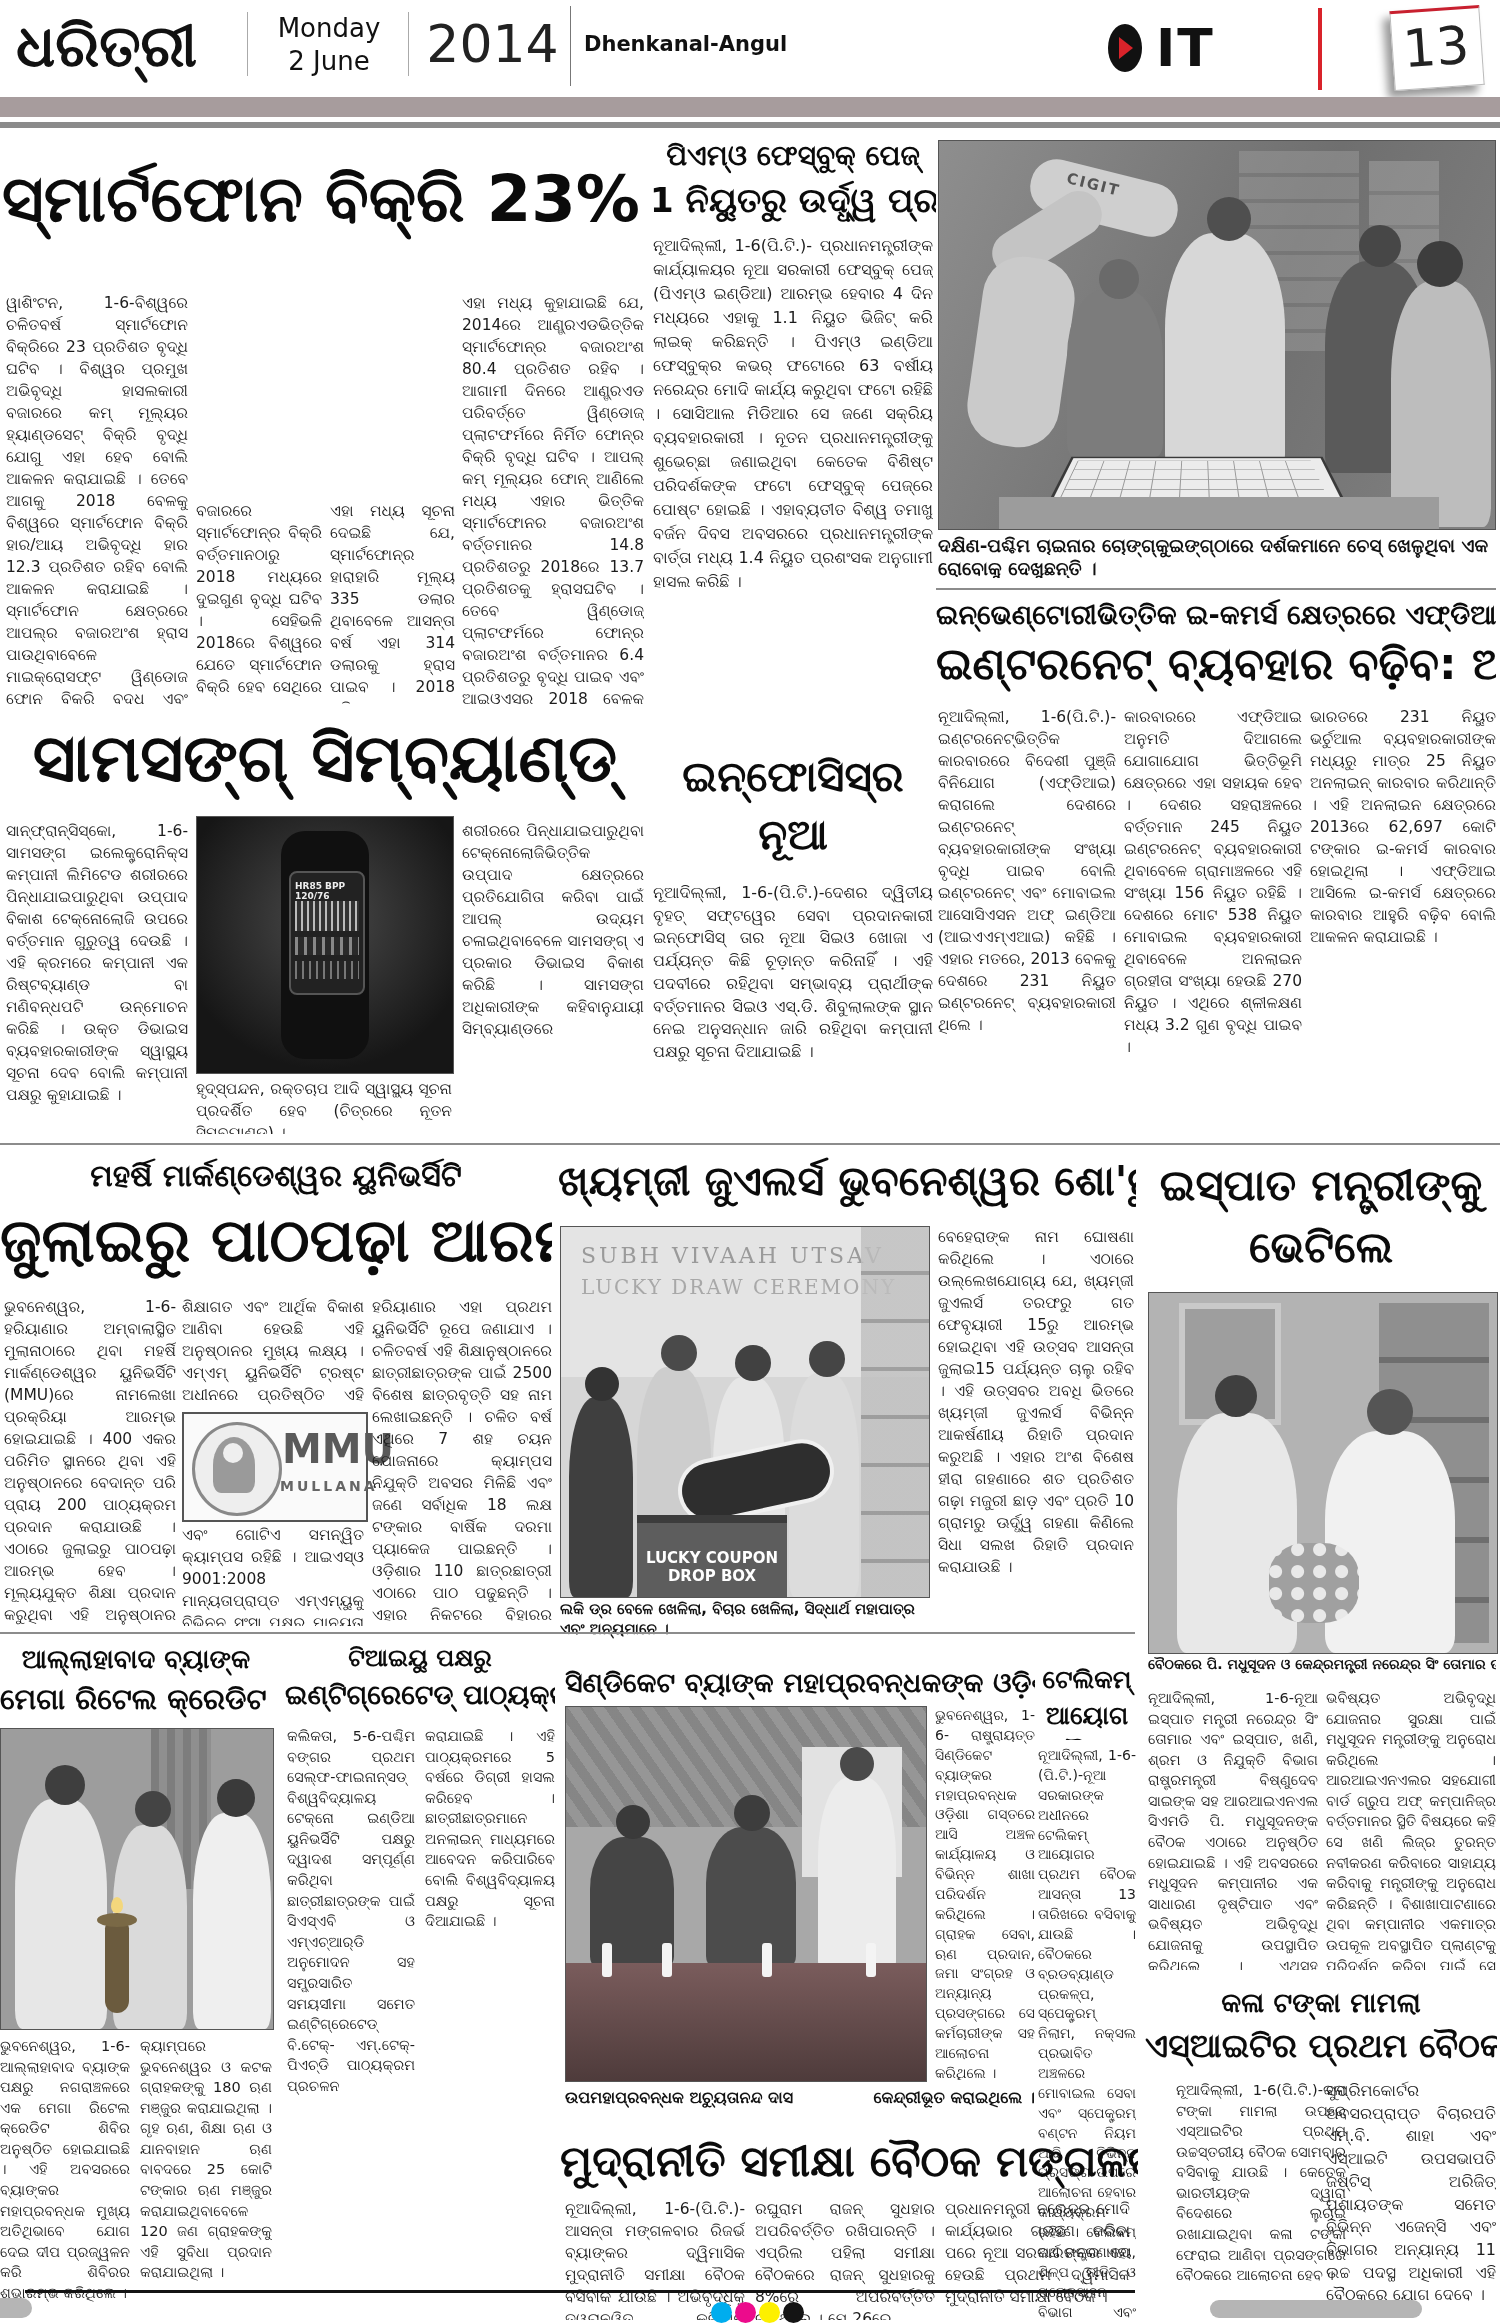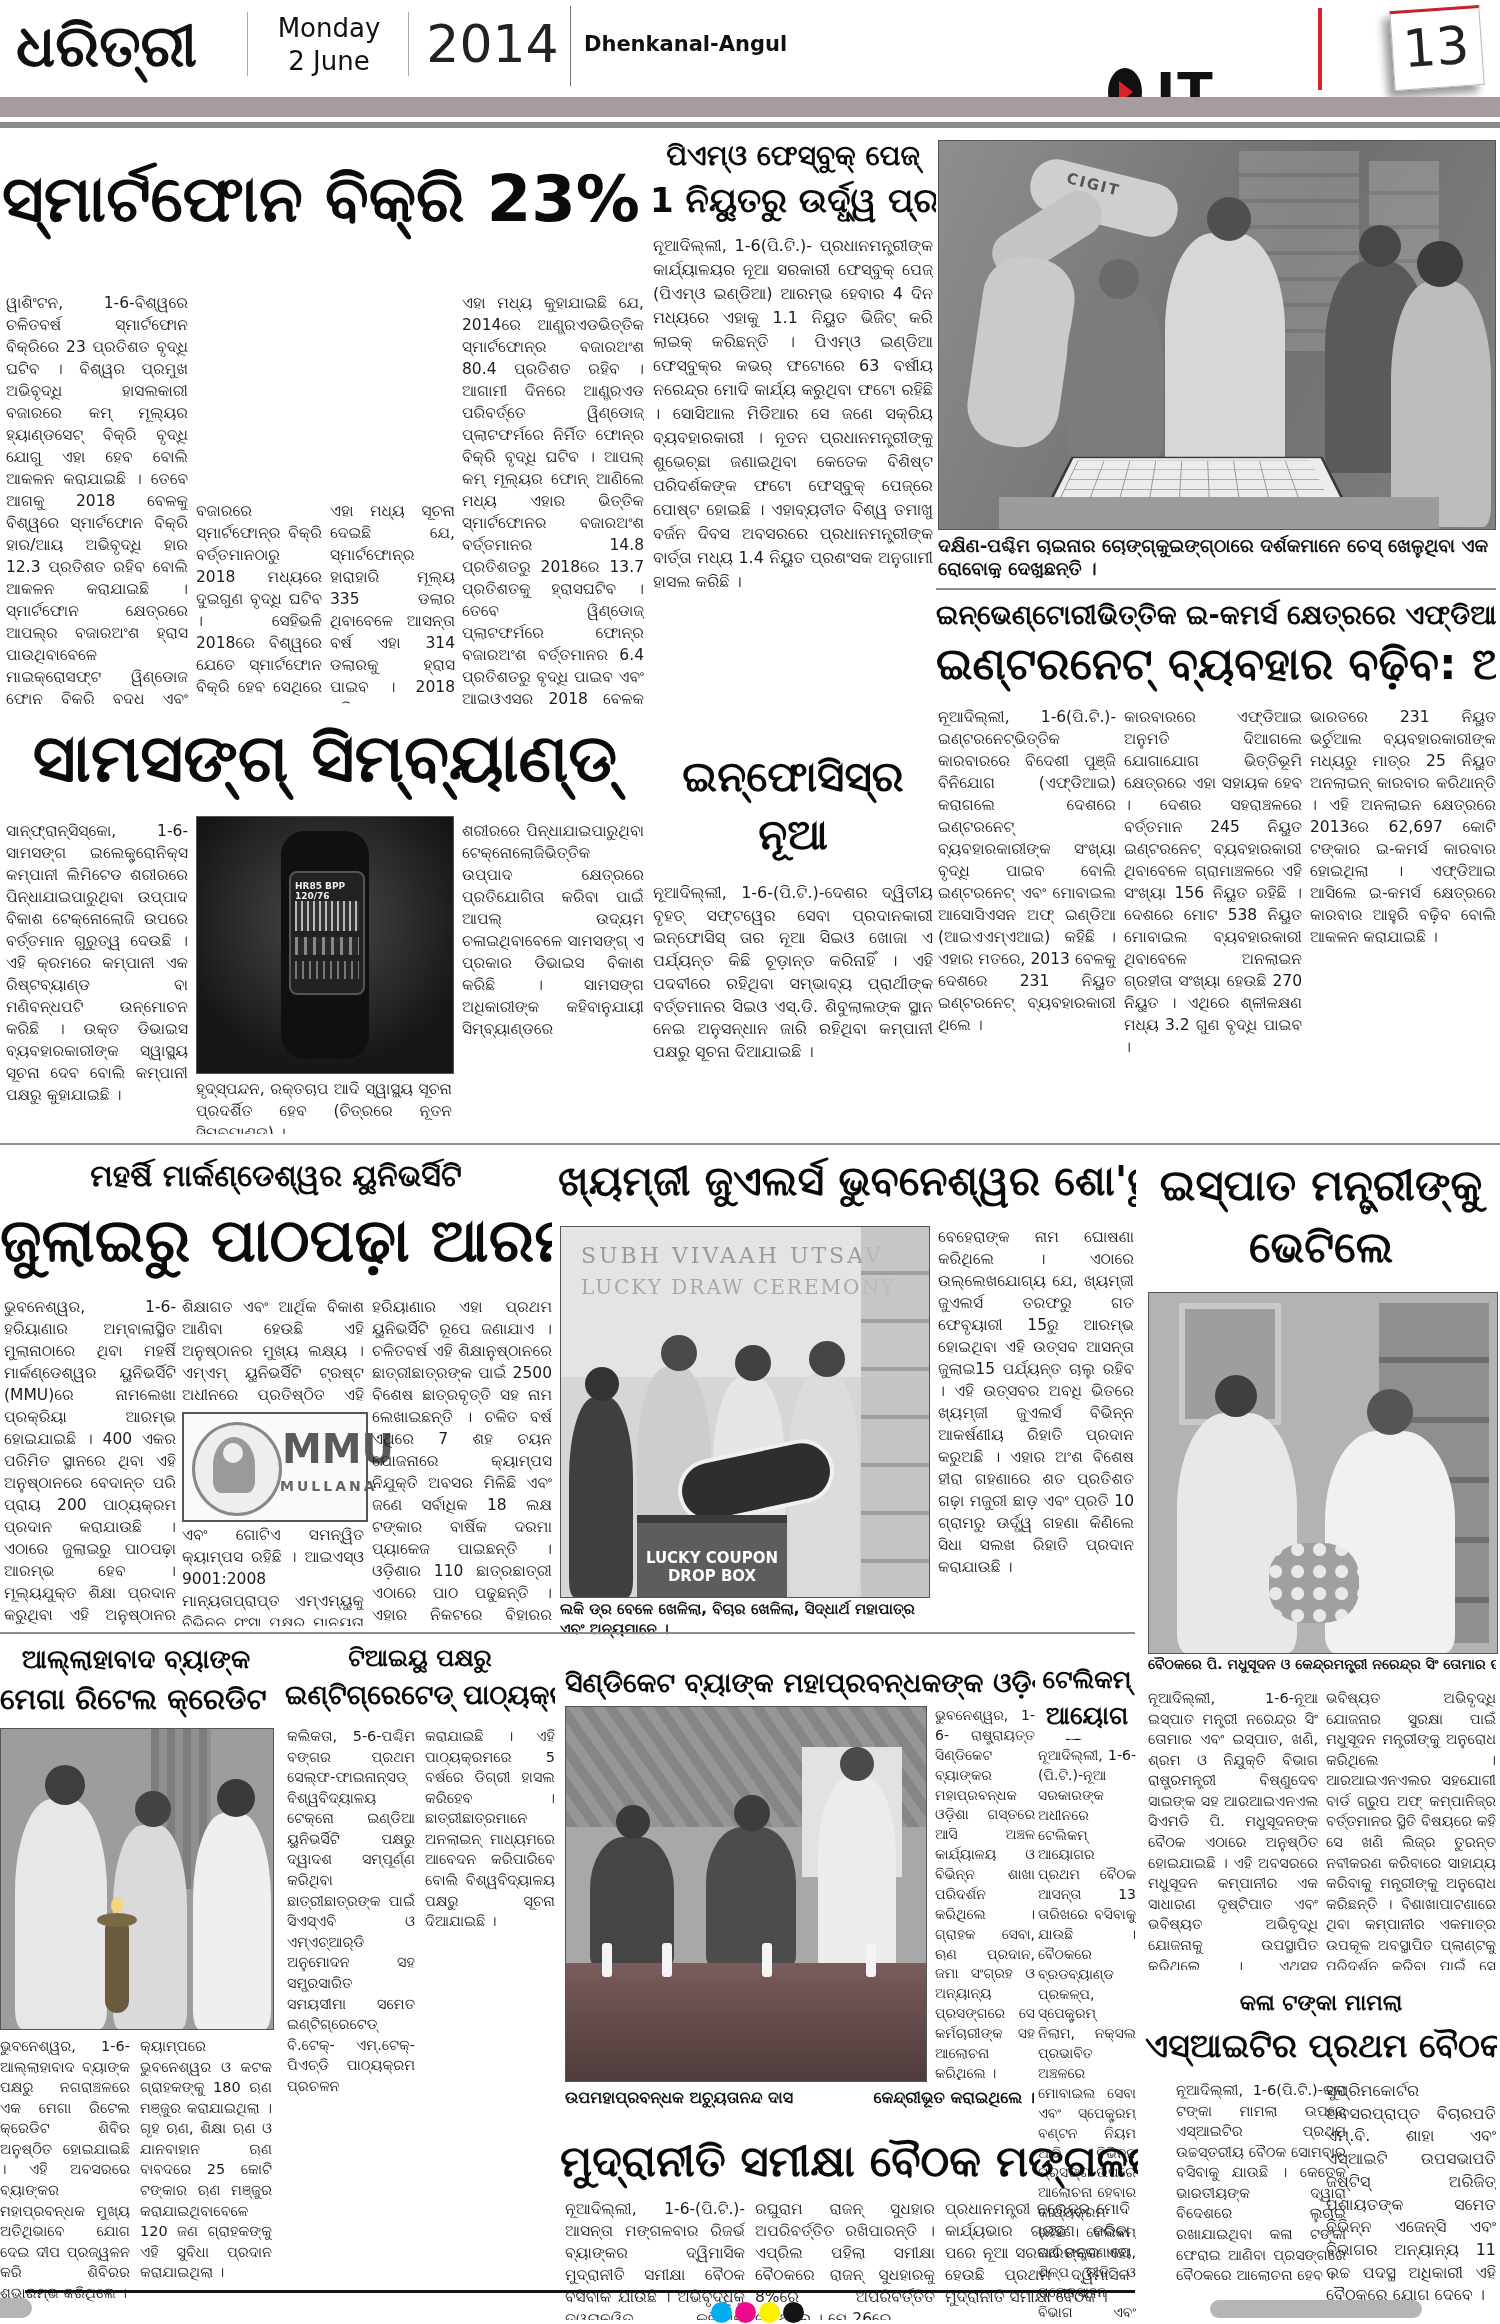--- a/index.html
+++ b/index.html
@@ -28,21 +28,21 @@
     <div class="vline" style="left:247px;top:12px;height:64px;"></div>
     <div class="abs" style="left:255px;top:12px;width:148px;height:70px;text-align:center;font-size:26px;line-height:33px;">
       <div>Monday</div>
       <div>2 June</div>
     </div>
     <div class="vline" style="left:408px;top:12px;height:64px;"></div>
     <div class="abs" style="left:420px;top:14px;width:145px;height:62px;font-size:52px;font-weight:400;line-height:60px;text-align:center;color:#222;">2014</div>
     <div class="vline" style="left:570px;top:6px;height:80px;background:#777;"></div>
     <div class="abs" style="left:584px;top:32px;width:220px;height:30px;font-size:21px;font-weight:bold;">Dhenkanal-Angul</div>
 
-    <div class="abs" style="left:1108px;top:18px;width:200px;height:60px;margin-top:44px;">
+    <div class="abs" style="left:1108px;top:18px;width:200px;height:60px;">
       <div class="abs" style="left:0;top:6px;width:34px;height:48px;background:#111;border-radius:50%;">
         <div class="abs" style="left:11px;top:13px;width:0;height:0;border-left:14px solid #d9232a;border-top:11px solid transparent;border-bottom:11px solid transparent;"></div>
       </div>
       <div class="abs" style="left:48px;top:0;width:120px;height:60px;font-size:52px;font-weight:bold;letter-spacing:2px;color:#111;">IT</div>
     </div>
     <div class="abs" style="left:1318px;top:8px;width:4px;height:82px;background:#d9232a;"></div>
 
     <div class="abs" style="left:1388px;top:2px;width:100px;height:86px;">
       <div class="abs" style="left:4px;top:6px;width:88px;height:76px;background:#fff;border:1px solid #bbb;transform:rotate(-4deg);box-shadow:-7px 7px 9px rgba(0,0,0,.4);border-top:3px solid #c8202f;"></div>
       <div class="abs" style="left:4px;top:10px;width:88px;height:72px;font-size:52px;text-align:center;line-height:70px;transform:rotate(-4deg);color:#222;">13</div>
@@ -226,21 +226,21 @@
   </div>
   <div class="abs bcol" style="left:935px;top:1706px;width:100px;height:374px;font-size:14px;">ଭୁବନେଶ୍ୱର, 1-6- ରାଷ୍ଟ୍ରାୟତ୍ତ ସିଣ୍ଡିକେଟ ବ୍ୟାଙ୍କର ମହାପ୍ରବନ୍ଧକ ଓଡ଼ିଶା ଗସ୍ତରେ ଆସି ଅଞ୍ଚଳ କାର୍ଯ୍ୟାଳୟ ଓ ବିଭିନ୍ନ ଶାଖା ପରିଦର୍ଶନ କରିଥିଲେ । ଗ୍ରାହକ ସେବା, ଋଣ ପ୍ରଦାନ, ଜମା ସଂଗ୍ରହ ଓ ଅନ୍ୟାନ୍ୟ ପ୍ରସଙ୍ଗରେ ସେ କର୍ମଚାରୀଙ୍କ ସହ ଆଲୋଚନା କରିଥିଲେ ।</div>
   <div class="abs" style="left:565px;top:2088px;width:470px;height:26px;font-size:16px;font-weight:bold;display:flex;justify-content:space-between;overflow:hidden;">
     <span>ଉପମହାପ୍ରବନ୍ଧକ ଅଚ୍ୟୁତାନନ୍ଦ ଦାସ</span>
     <span>କେନ୍ଦ୍ରୀଭୂତ କରାଇଥିଲେ ।</span>
   </div>
 
   <div class="abs hc" style="left:1036px;top:1662px;width:102px;height:78px;font-size:25px;line-height:36px;">ଟେଲିକମ୍ ଆୟୋଗ ବୈଠକ 13ରେ</div>
   <div class="abs bcol" style="left:1038px;top:1746px;width:98px;height:578px;font-size:14px;">ନୂଆଦିଲ୍ଲୀ, 1-6-(ପି.ଟି.)-ନୂଆ ସରକାରଙ୍କ ଅଧୀନରେ ଟେଲିକମ୍ ଆୟୋଗର ପ୍ରଥମ ବୈଠକ ଆସନ୍ତା 13 ତାରିଖରେ ବସିବାକୁ ଯାଉଛି । ବୈଠକରେ ବ୍ରଡବ୍ୟାଣ୍ଡ ପ୍ରକଳ୍ପ, ସ୍ପେକ୍ଟ୍ରମ୍ ନିଲାମ, ନକ୍ସଲ ପ୍ରଭାବିତ ଅଞ୍ଚଳରେ ମୋବାଇଲ ସେବା ଏବଂ ସ୍ପେକ୍ଟ୍ରମ୍ ବଣ୍ଟନ ନିୟମ ଆଦି ବିଭିନ୍ନ ପ୍ରସଙ୍ଗ ଉପରେ ଆଲୋଚନା ହେବାର କାର୍ଯ୍ୟକ୍ରମ ରହିଛି । ଟେଲିକମ୍ ଅର୍ଥ ମନ୍ତ୍ରଣାଳୟ, ଶିଳ୍ପ ନୀତି ଓ ପ୍ରୋତ୍ସାହନ ବିଭାଗ ଏବଂ ଟେଲିକମ୍ ନିଧି ଅଛନ୍ତି । ଆଲୋଚ୍ୟ ପ୍ରସଙ୍ଗ ହେଉଛି ଅପ୍ଟିକାଲ ଫାଇବର ନେଟ୍‌ୱର୍କ ପ୍ରକଳ୍ପର ଷ୍ଟାଟସ୍ ।</div>
 
-  <div class="abs kick" style="left:1145px;top:1986px;width:352px;height:34px;font-size:22px;line-height:34px;">କଳା ଟଙ୍କା ମାମଲା</div>
+  <div class="abs kick" style="left:1145px;top:1986px;width:352px;height:34px;font-size:27px;line-height:34px;">କଳା ଟଙ୍କା ମାମଲା</div>
   <div class="abs hc" style="left:1145px;top:2022px;width:352px;height:50px;font-size:33px;line-height:48px;white-space:nowrap;">ଏସ୍‌ଆଇଟିର ପ୍ରଥମ ବୈଠକ ଜୁନ୍2ରେ</div>
   <div class="abs bcol" style="left:1176px;top:2080px;width:170px;height:244px;font-size:14.5px;">ନୂଆଦିଲ୍ଲୀ, 1-6(ପି.ଟି.)-କଳା ଟଙ୍କା ମାମଲା ଉପରେ ଏସ୍‌ଆଇଟିର ପ୍ରଥମ ଉଚ୍ଚସ୍ତରୀୟ ବୈଠକ ସୋମବାର ବସିବାକୁ ଯାଉଛି । କେତେକ ଭାରତୀୟଙ୍କ ଦ୍ୱାରା ବିଦେଶରେ ଲୁଚାଇ ରଖାଯାଇଥିବା କଳା ଟଙ୍କା ଫେରାଇ ଆଣିବା ପ୍ରସଙ୍ଗରେ ବୈଠକରେ ଆଲୋଚନା ହେବ ।</div>
   <div class="abs bcol" style="left:1326px;top:2080px;width:170px;height:244px;font-size:16px;">ସୁପ୍ରିମକୋର୍ଟର ଅବସରପ୍ରାପ୍ତ ବିଚାରପତି ଏମ୍.ବି. ଶାହା ଏବଂ ଏସ୍‌ଆଇଟି ଉପସଭାପତି ଜଷ୍ଟିସ୍ ଅରିଜିତ୍ ପଶାୟତଙ୍କ ସମେତ ବିଭିନ୍ନ ଏଜେନ୍ସି ଏବଂ ବିଭାଗର ଅନ୍ୟାନ୍ୟ 11 ଉଚ୍ଚ ପଦସ୍ଥ ଅଧିକାରୀ ଏହି ବୈଠକରେ ଯୋଗ ଦେବେ ।</div>
 
   <div class="abs hc" style="left:560px;top:2134px;width:578px;height:56px;font-size:43px;line-height:54px;white-space:nowrap;text-align:left;">ମୁଦ୍ରାନୀତି ସମୀକ୍ଷା ବୈଠକ ମଙ୍ଗଳବାର</div>
   <div class="abs bcol" style="left:565px;top:2198px;width:180px;height:122px;">ନୂଆଦିଲ୍ଲୀ, 1-6-(ପି.ଟି.)-ଆସନ୍ତା ମଙ୍ଗଳବାର ରିଜର୍ଭ ବ୍ୟାଙ୍କର ଦ୍ୱିମାସିକ ମୁଦ୍ରାନୀତି ସମୀକ୍ଷା ବୈଠକ ବସିବାକ ଯାଉଛି । ଅଭିବୃଦ୍ଧିକୁ ତ୍ୱରାନ୍ୱିତ କରିବାକୁ ଆର୍‌ବିଆଇ ଗଭର୍ନର</div>
   <div class="abs bcol" style="left:755px;top:2198px;width:180px;height:122px;">ରଘୁରାମ ରାଜନ୍ ସୁଧହାର ଅପରିବର୍ତ୍ତିତ ରଖିପାରନ୍ତି । ଏପ୍ରିଲ ପହିଲା ସମୀକ୍ଷା ବୈଠକରେ ରାଜନ୍ ସୁଧହାରକୁ 8%ରେ ଅପରିବର୍ତ୍ତିତ ରଖିଥିଲେ । ମେ 26ରେ</div>
   <div class="abs bcol" style="left:945px;top:2198px;width:185px;height:122px;">ପ୍ରଧାନମନ୍ତ୍ରୀ ନରେନ୍ଦ୍ର ମୋଦି କାର୍ଯ୍ୟଭାର ଗ୍ରହଣ କରିବା ପରେ ନୂଆ ସରକାରଙ୍କର ଏହା ହେଉଛି ପ୍ରଥମ ଦ୍ୱିମାସିକ ମୁଦ୍ରାନୀତି ସମୀକ୍ଷା ବୈଠକ ।</div>
 
   <div class="abs" style="left:25px;top:2290px;width:1110px;height:3px;background:#141414;"></div>

